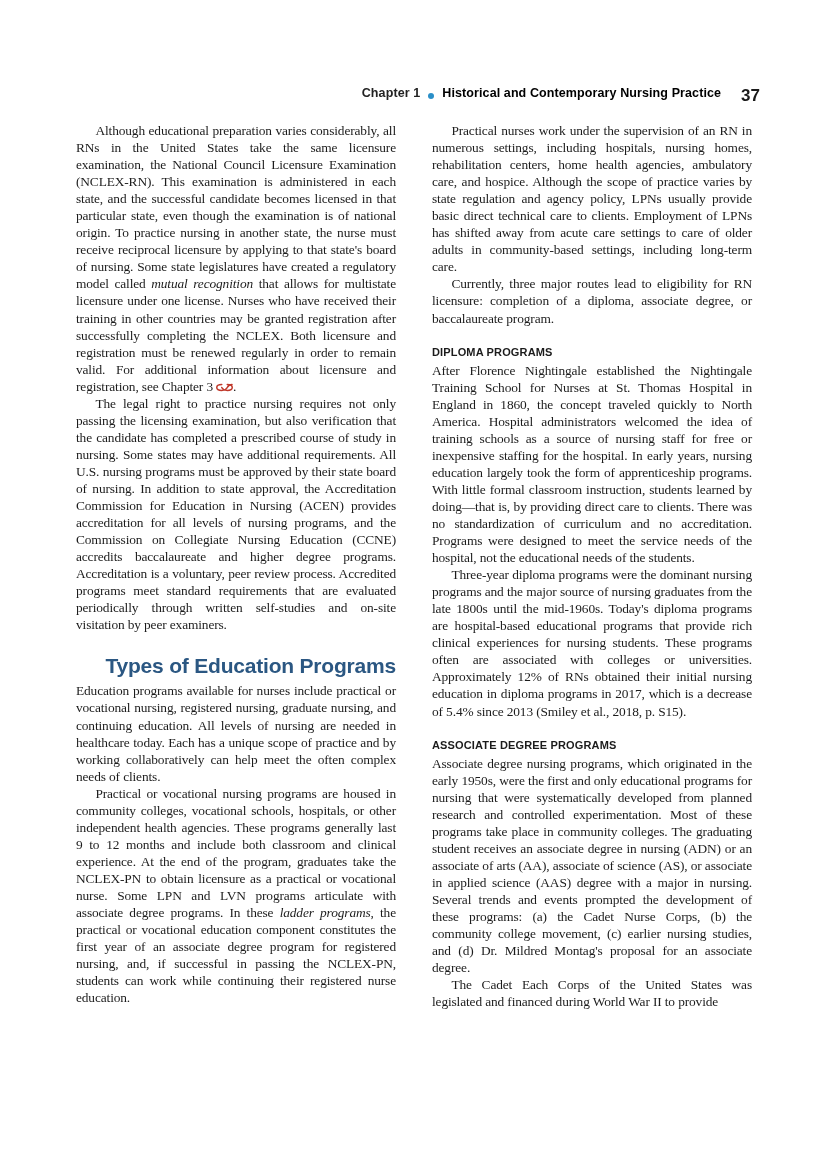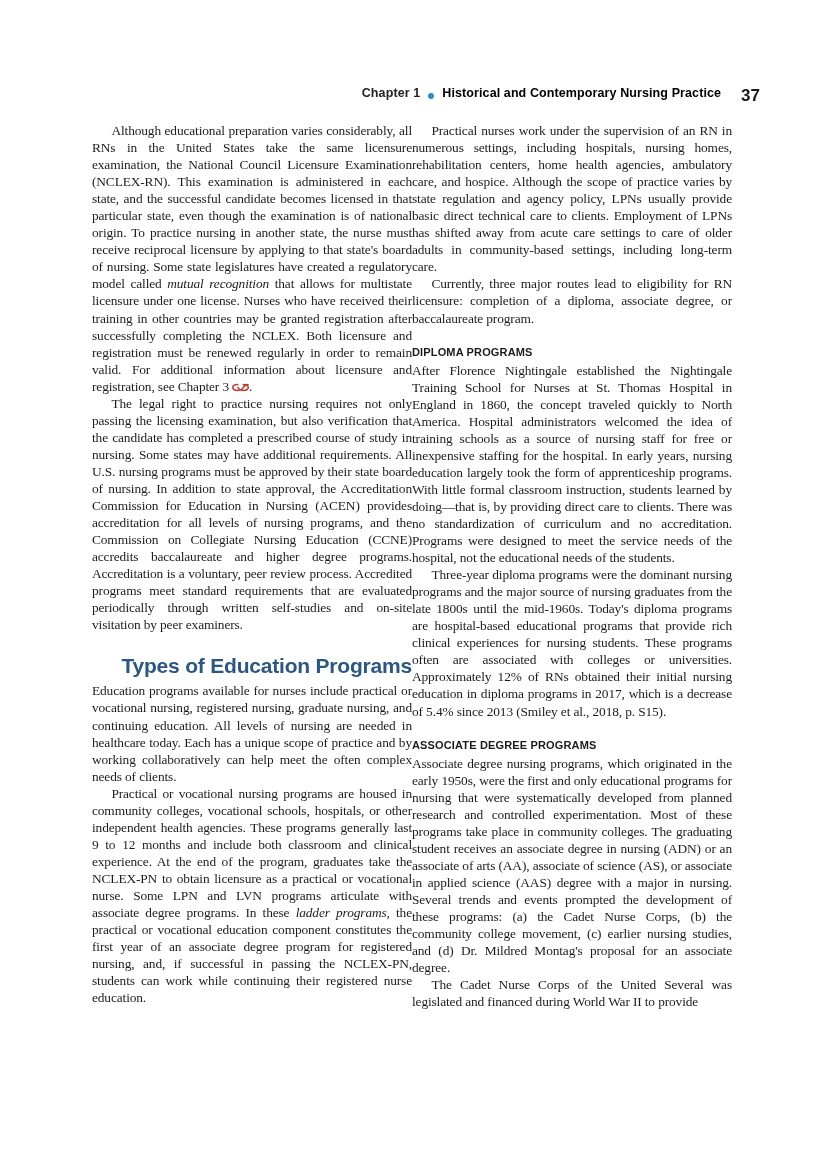--- a/index.html
+++ b/index.html
@@ -61,23 +61,24 @@
     font-size: 17px;
     font-weight: bold;
     color: #1a1a1a;
     margin-left: 20px;
   }
 
   
   .columns {
     position: absolute;
     top: 122px;
-    left: 92px;
+    left: 76px;
     width: 676px;
     display: flex;
+    gap: 36px;
   }
   .col {
     width: 320px;
   }
 
   p.body {
     margin: 0;
     font-size: 13.4px;
     line-height: 17.05px;
     text-align: justify;
@@ -183,19 +184,19 @@
       <h4 class="h-caps">DIPLOMA PROGRAMS</h4>
 
       <p class="body noindent">After Florence Nightingale established the Nightingale Training School for Nurses at St. Thomas Hospital in England in 1860, the concept traveled quickly to North America. Hospital administrators welcomed the idea of training schools as a source of nursing staff for free or inexpensive staffing for the hospital. In early years, nursing education largely took the form of apprenticeship programs. With little formal classroom instruction, students learned by doing—that is, by providing direct care to clients. There was no standardization of curriculum and no accreditation. Programs were designed to meet the service needs of the hospital, not the educational needs of the students.</p>
 
       <p class="body">Three-year diploma programs were the dominant nursing programs and the major source of nursing graduates from the late 1800s until the mid-1960s. Today's diploma programs are hospital-based educational programs that provide rich clinical experiences for nursing students. These programs often are associated with colleges or universities. Approximately 12% of RNs obtained their initial nursing education in diploma programs in 2017, which is a decrease of 5.4% since 2013 (Smiley et al., 2018, p. S15).</p>
 
       <h4 class="h-caps">ASSOCIATE DEGREE PROGRAMS</h4>
 
       <p class="body noindent">Associate degree nursing programs, which originated in the early 1950s, were the first and only educational programs for nursing that were systematically developed from planned research and controlled experimentation. Most of these programs take place in community colleges. The graduating student receives an associate degree in nursing (ADN) or an associate of arts (AA), associate of science (AS), or associate in applied science (AAS) degree with a major in nursing. Several trends and events prompted the development of these programs: (a) the Cadet Nurse Corps, (b) the community college movement, (c) earlier nursing studies, and (d) Dr. Mildred Montag's proposal for an associate degree.</p>
 
-      <p class="body">The Cadet Nurse Corps of the United Several was legislated and financed during World War II to provide</p>
+      <p class="body">The Cadet Each Corps of the United States was legislated and financed during World War II to provide</p>
 
     </div>
 
   </div>
 
 </div>
 
 </body></html>

